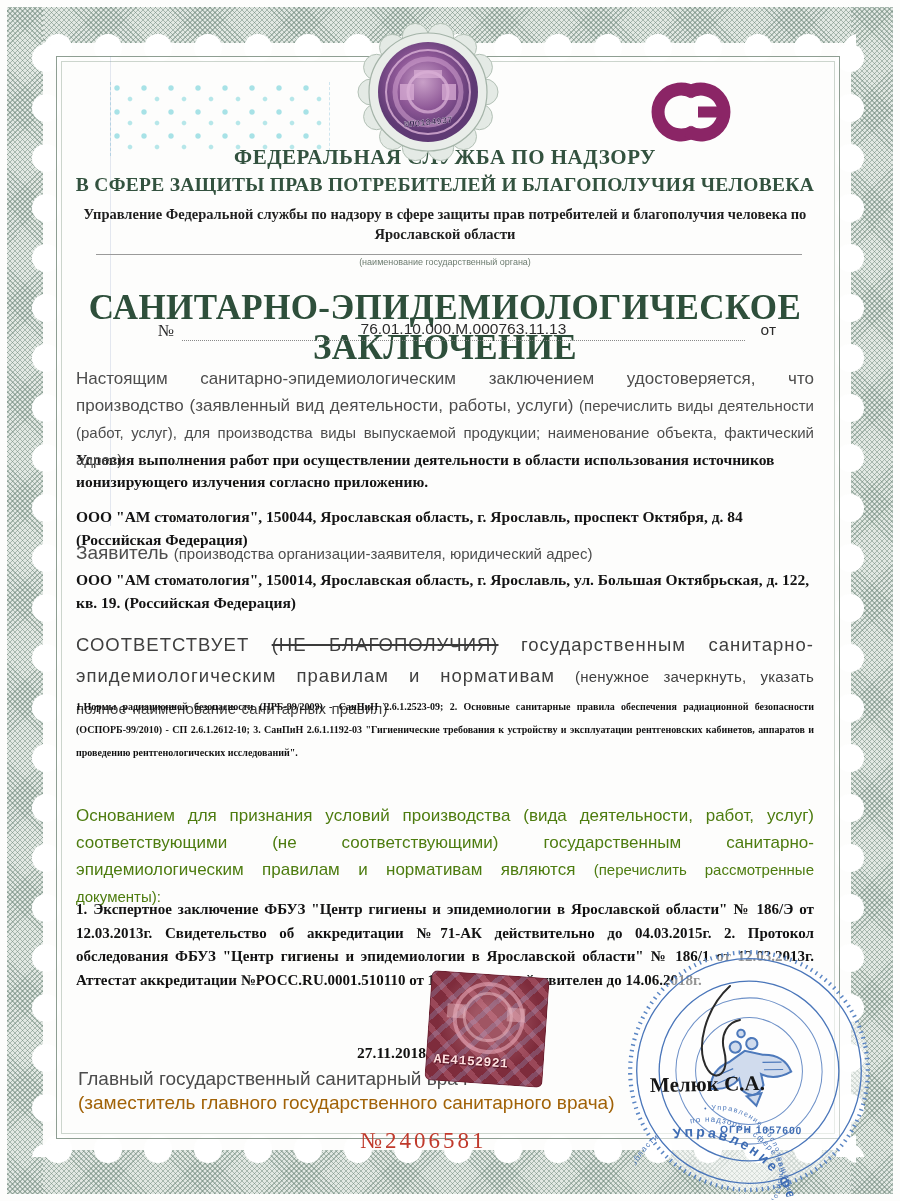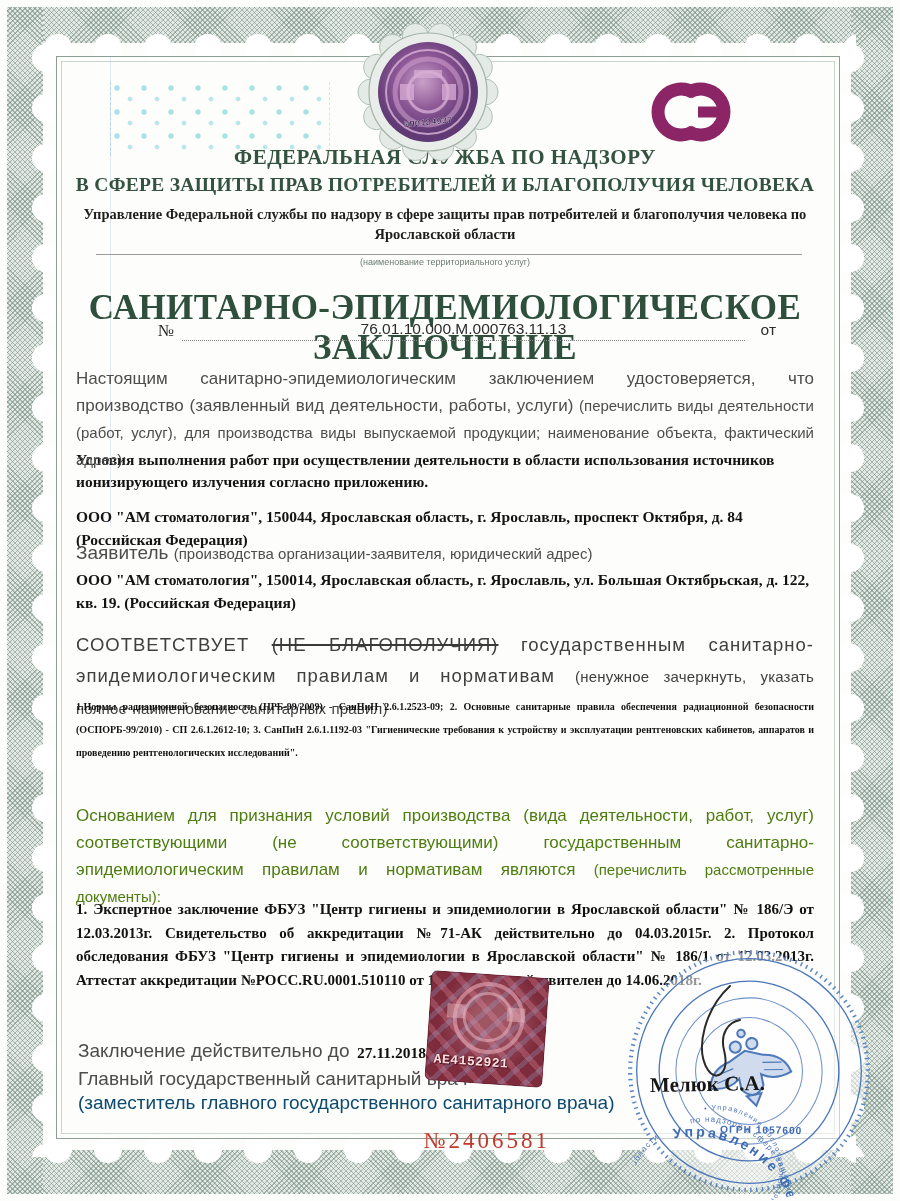--- a/index.html
+++ b/index.html
@@ -70,22 +70,22 @@
   .rules{top:695px;left:76px;right:86px;font-family:"Liberation Serif",serif;font-weight:bold;
     font-size:10px;color:#121212;line-height:23px;text-align:justify;}
   .basis{top:802px;left:76px;right:86px;font-size:17px;color:#4d7c0f;line-height:27px;text-align:justify;}
   .basis .small{font-size:15px;}
   .docs{top:898px;left:76px;right:86px;font-family:"Liberation Serif",serif;font-weight:bold;
     font-size:15px;color:#121212;line-height:23.5px;text-align:justify;}
   .validlbl{top:1040px;left:78px;font-size:19px;color:#4c4c4c;}
   .validdate{top:1044px;left:357px;font-family:"Liberation Serif",serif;font-weight:bold;
     font-size:15.5px;color:#101010;}
   .doctor{top:1068px;left:78px;font-size:19px;color:#4c4c4c;}
-  .deputy{top:1092px;left:78px;font-size:19px;color:#0c4a6e;}
-  .serial{top:1128px;left:360px;width:190px;text-align:right;font-family:"Liberation Serif",serif;
+  .deputy{top:1092px;left:78px;font-size:19px;color:#a16207;}
+  .serial{top:1128px;left:360px;width:190px;text-align:left;font-family:"Liberation Serif",serif;
     font-size:23px;color:#c0392b;letter-spacing:3px;}
   
   .seal{position:absolute;z-index:4;}
   .rosette{left:352px;top:20px;}
   .selogo{left:632px;top:80px;}
   .cyanstamp{left:110px;top:82px;width:218px;height:74px;opacity:.85;
     background-image:
       radial-gradient(circle 3px at 6px 6px, rgba(70,195,205,.55) 2.2px, rgba(70,195,205,0) 3.2px),
       radial-gradient(circle 2.5px at 19px 17px, rgba(70,195,205,.45) 1.8px, rgba(70,195,205,0) 2.8px);
     background-size:27px 24px;
@@ -170,21 +170,21 @@
       <path d="M 62,13 A 23,23 0 1 0 62,51"></path>
       <path d="M 56,13 A 23,23 0 1 1 56,51"></path>
     </g>
     <path d="M 66,32 H 90" stroke="#8b2566" stroke-width="11"></path>
   </svg>
 
   <div class="abs hdr1">ФЕДЕРАЛЬНАЯ СЛУЖБА ПО НАДЗОРУ</div>
   <div class="abs torg">Управление Федеральной службы по надзору в сфере защиты прав потребителей и благополучия человека по Ярославской области</div>
   <div class="abs hdr2">В СФЕРЕ ЗАЩИТЫ ПРАВ ПОТРЕБИТЕЛЕЙ И БЛАГОПОЛУЧИЯ  ЧЕЛОВЕКА</div>
   <div class="abs hline"></div>
-  <div class="abs tcap">(наименование территориального услуг)</div>
+  <div class="abs tcap">(наименование государственный органа)</div>
 
   <div class="abs title">САНИТАРНО-ЭПИДЕМИОЛОГИЧЕСКОЕ ЗАКЛЮЧЕНИЕ</div>
   <div class="abs numline">
     <span class="no">№</span>
     <span class="num">76.01.10.000.М.000763.11.13</span>
     <span class="ot">от</span>
   </div>
 
   <div class="abs boldstmt">Условия выполнения работ при осуществлении деятельности в области использования источников ионизирующего излучения согласно приложению.</div>
   <div class="abs p1">
@@ -244,19 +244,18 @@
       <path d="M104,138 L124,134 M104,146 L124,142 M156,134 L176,138 M156,142 L176,146" fill="none" stroke-width="1.2"></path>
     </g>
     <text x="96" y="198" transform="rotate(13 96 198)" font-family="Liberation Sans, sans-serif" font-size="11" font-weight="bold" letter-spacing="1" fill="#3e6cb3">ОГРН 1057600</text>
   </svg>
 
   <svg class="seal pen" width="72" height="108" viewBox="0 0 72 108">
     <path d="M44,4 C20,26 8,66 22,88 C30,100 44,92 38,68 C34,52 42,40 54,38" fill="none" stroke="#2a2a2a" stroke-width="2" stroke-linecap="round"></path>
   </svg>
   <div class="abs signature">Мелюк С.А.</div>
 
-  <div class="abs validlbl">Заключение действительно до</div>
   <div class="abs validdate">27.11.2018 г.</div>
   <div class="abs doctor">Главный государственный санитарный врач</div>
   <div class="abs deputy">(заместитель главного государственного санитарного врача)</div>
   <div class="abs serial">№2406581</div>
 
 </div>
 
 </body></html>

